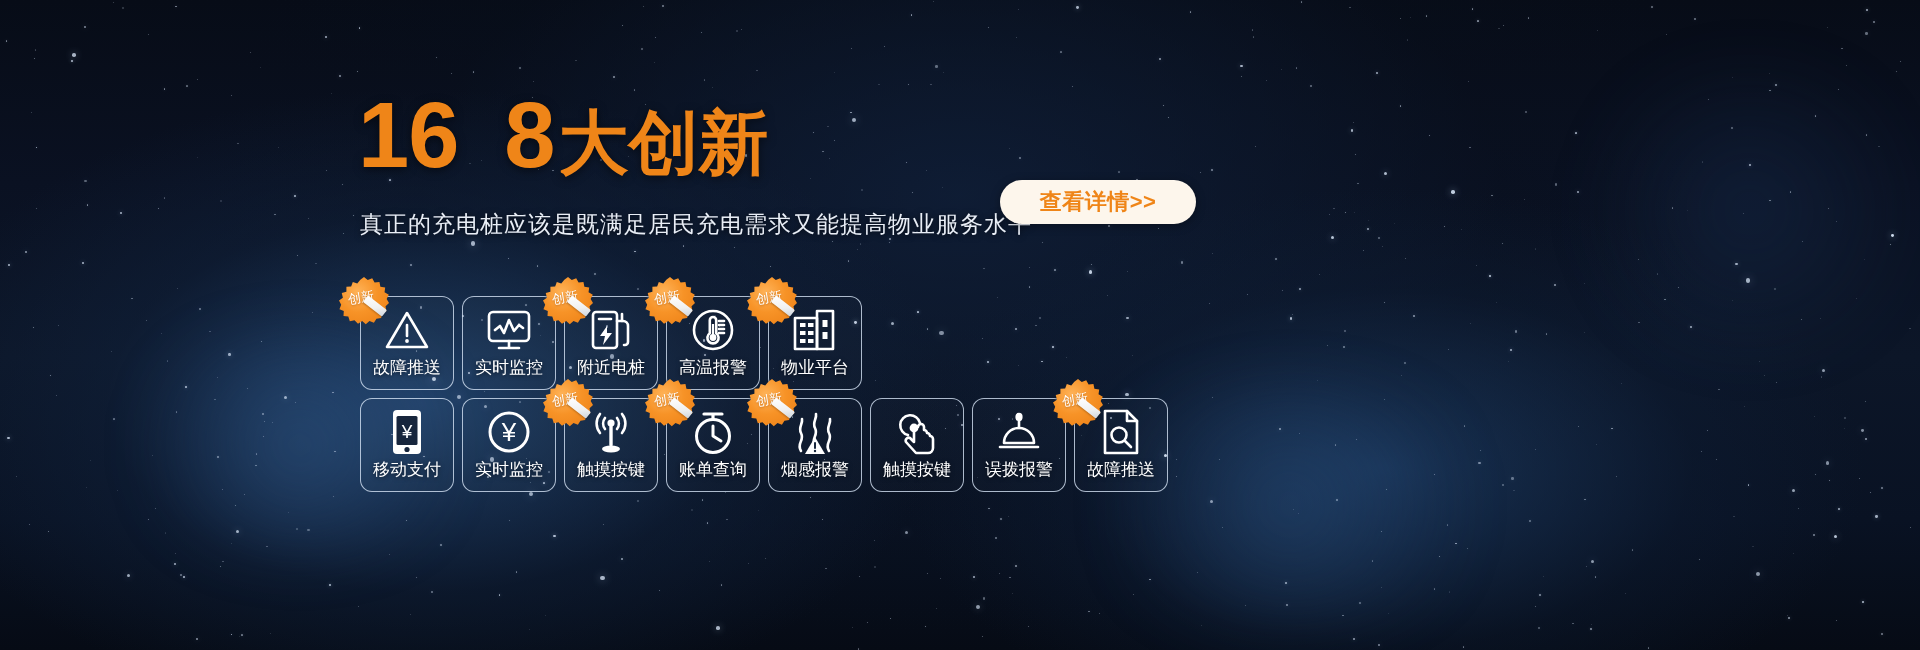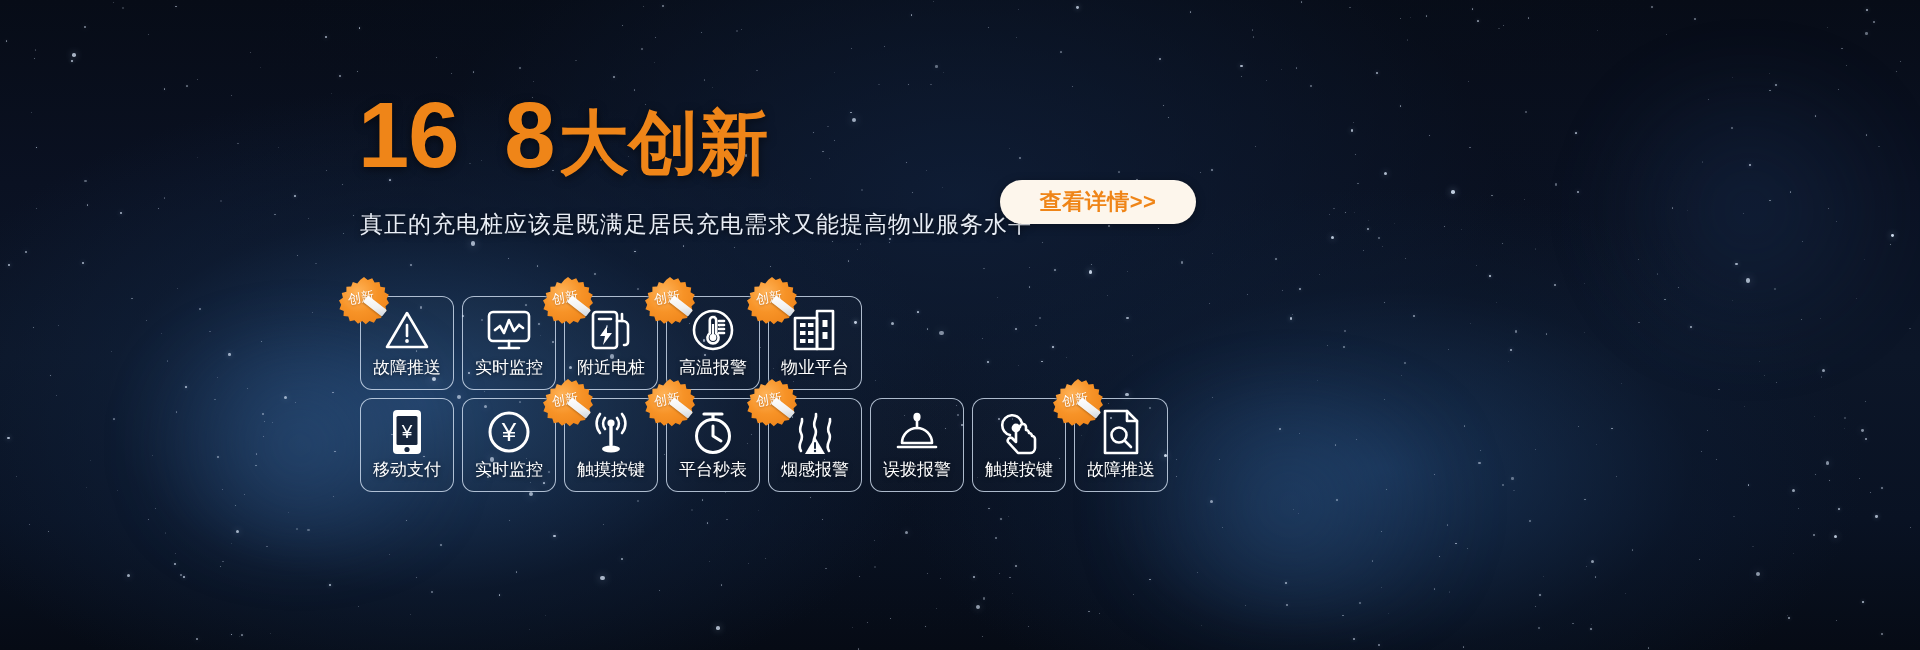--- a/index.html
+++ b/index.html
@@ -924,21 +924,21 @@
             <span class="burst-txt">创新</span>
           </div>
           <div class="card-icon">
             <svg width="46" height="48" viewBox="0 0 46 48">
               <circle cx="23" cy="28" r="16.5" stroke="#fff" fill="none" stroke-width="3"></circle>
               <line x1="14" y1="6" x2="32" y2="6" stroke="#fff" stroke-width="3.2" stroke-linecap="round"></line>
               <line x1="23" y1="6" x2="23" y2="11.5" stroke="#fff" stroke-width="3.2"></line>
               <polyline points="23,18 23,28 31,33" stroke="#fff" fill="none" stroke-width="3" stroke-linecap="round" stroke-linejoin="round"></polyline>
             </svg>
           </div>
-          <div class="card-label">平台秒表</div>
+          <div class="card-label">账单查询</div>
         </div>
         <div class="card">
           <div class="badge">
             <div class="burst"></div>
             <div class="ribbon"></div>
             <span class="burst-txt">创新</span>
           </div>
           <div class="card-icon">
             <svg width="50" height="46" viewBox="0 0 50 46">
               <path d="M11 42 c-5 -8 4 -10 0 -18 c-3 -6 2 -9 1 -14" stroke="#fff" fill="none" stroke-width="2.6" stroke-linecap="round" stroke-linejoin="round"></path>
@@ -946,40 +946,40 @@
               <path d="M39 42 c-5 -8 4 -10 0 -18 c-3 -6 2 -9 1 -14" stroke="#fff" fill="none" stroke-width="2.6" stroke-linecap="round" stroke-linejoin="round"></path>
               <path d="M25 28 L35 45 H15 Z" fill="#fff"></path>
               <line x1="25" y1="34" x2="25" y2="39" stroke="#17253c" stroke-width="2" stroke-linecap="round"></line>
               <circle cx="25" cy="42" r="1.2" fill="#17253c"></circle>
             </svg>
           </div>
           <div class="card-label">烟感报警</div>
         </div>
         <div class="card">
           <div class="card-icon">
+            <svg width="48" height="46" viewBox="0 0 48 46">
+              <path d="M27 14 a10 10 0 1 0 -12 12" stroke="#fff" fill="none" stroke-width="2.6" stroke-linecap="round" stroke-linejoin="round"></path>
+              <circle cx="21" cy="19" r="4.4" fill="#fff"></circle>
+              <path d="M21 19 v14 l-4 -4 a3 3 0 0 0 -4 4 l10 11 h12 a5 5 0 0 0 5 -5 v-9 a3 3 0 0 0 -3 -3 a3 3 0 0 0 -3 -3 a3 3 0 0 0 -3 -3 v-3 a3 3 0 0 0 -6 0 z" stroke="#fff" fill="none" stroke-width="2.6" stroke-linecap="round" stroke-linejoin="round"></path>
+            </svg>
+          </div>
+          <div class="card-label">触摸按键</div>
+        </div>
+        <div class="card">
+          <div class="card-icon">
             <svg width="46" height="46" viewBox="0 0 46 46">
               <path d="M8 34 a15 15 0 0 1 30 0 z" stroke="#fff" fill="none" stroke-width="2.6" stroke-linecap="round" stroke-linejoin="round"></path>
               <line x1="4" y1="38" x2="42" y2="38" stroke="#fff" fill="none" stroke-width="2.6" stroke-linecap="round" stroke-linejoin="round"></line>
               <ellipse cx="23" cy="8" rx="3.6" ry="4.2" fill="#fff"></ellipse>
               <line x1="23" y1="12" x2="23" y2="19" stroke="#fff" fill="none" stroke-width="2.6" stroke-linecap="round" stroke-linejoin="round"></line>
             </svg>
           </div>
           <div class="card-label">误拨报警</div>
         </div>
         <div class="card">
-          <div class="card-icon">
-            <svg width="48" height="46" viewBox="0 0 48 46">
-              <path d="M27 14 a10 10 0 1 0 -12 12" stroke="#fff" fill="none" stroke-width="2.6" stroke-linecap="round" stroke-linejoin="round"></path>
-              <circle cx="21" cy="19" r="4.4" fill="#fff"></circle>
-              <path d="M21 19 v14 l-4 -4 a3 3 0 0 0 -4 4 l10 11 h12 a5 5 0 0 0 5 -5 v-9 a3 3 0 0 0 -3 -3 a3 3 0 0 0 -3 -3 a3 3 0 0 0 -3 -3 v-3 a3 3 0 0 0 -6 0 z" stroke="#fff" fill="none" stroke-width="2.6" stroke-linecap="round" stroke-linejoin="round"></path>
-            </svg>
-          </div>
-          <div class="card-label">触摸按键</div>
-        </div>
-        <div class="card">
           <div class="badge">
             <div class="burst"></div>
             <div class="ribbon"></div>
             <span class="burst-txt">创新</span>
           </div>
           <div class="card-icon">
             <svg width="42" height="48" viewBox="0 0 42 48">
               <path d="M5 3 h22 l10 10 v32 h-32 z" stroke="#fff" fill="none" stroke-width="2.6" stroke-linecap="round" stroke-linejoin="round"></path>
               <polyline points="27,3 27,13 37,13" stroke="#fff" fill="none" stroke-width="2.6" stroke-linecap="round" stroke-linejoin="round"></polyline>
               <circle cx="19" cy="27" r="7.5" stroke="#fff" fill="none" stroke-width="2.6" stroke-linecap="round" stroke-linejoin="round"></circle>

